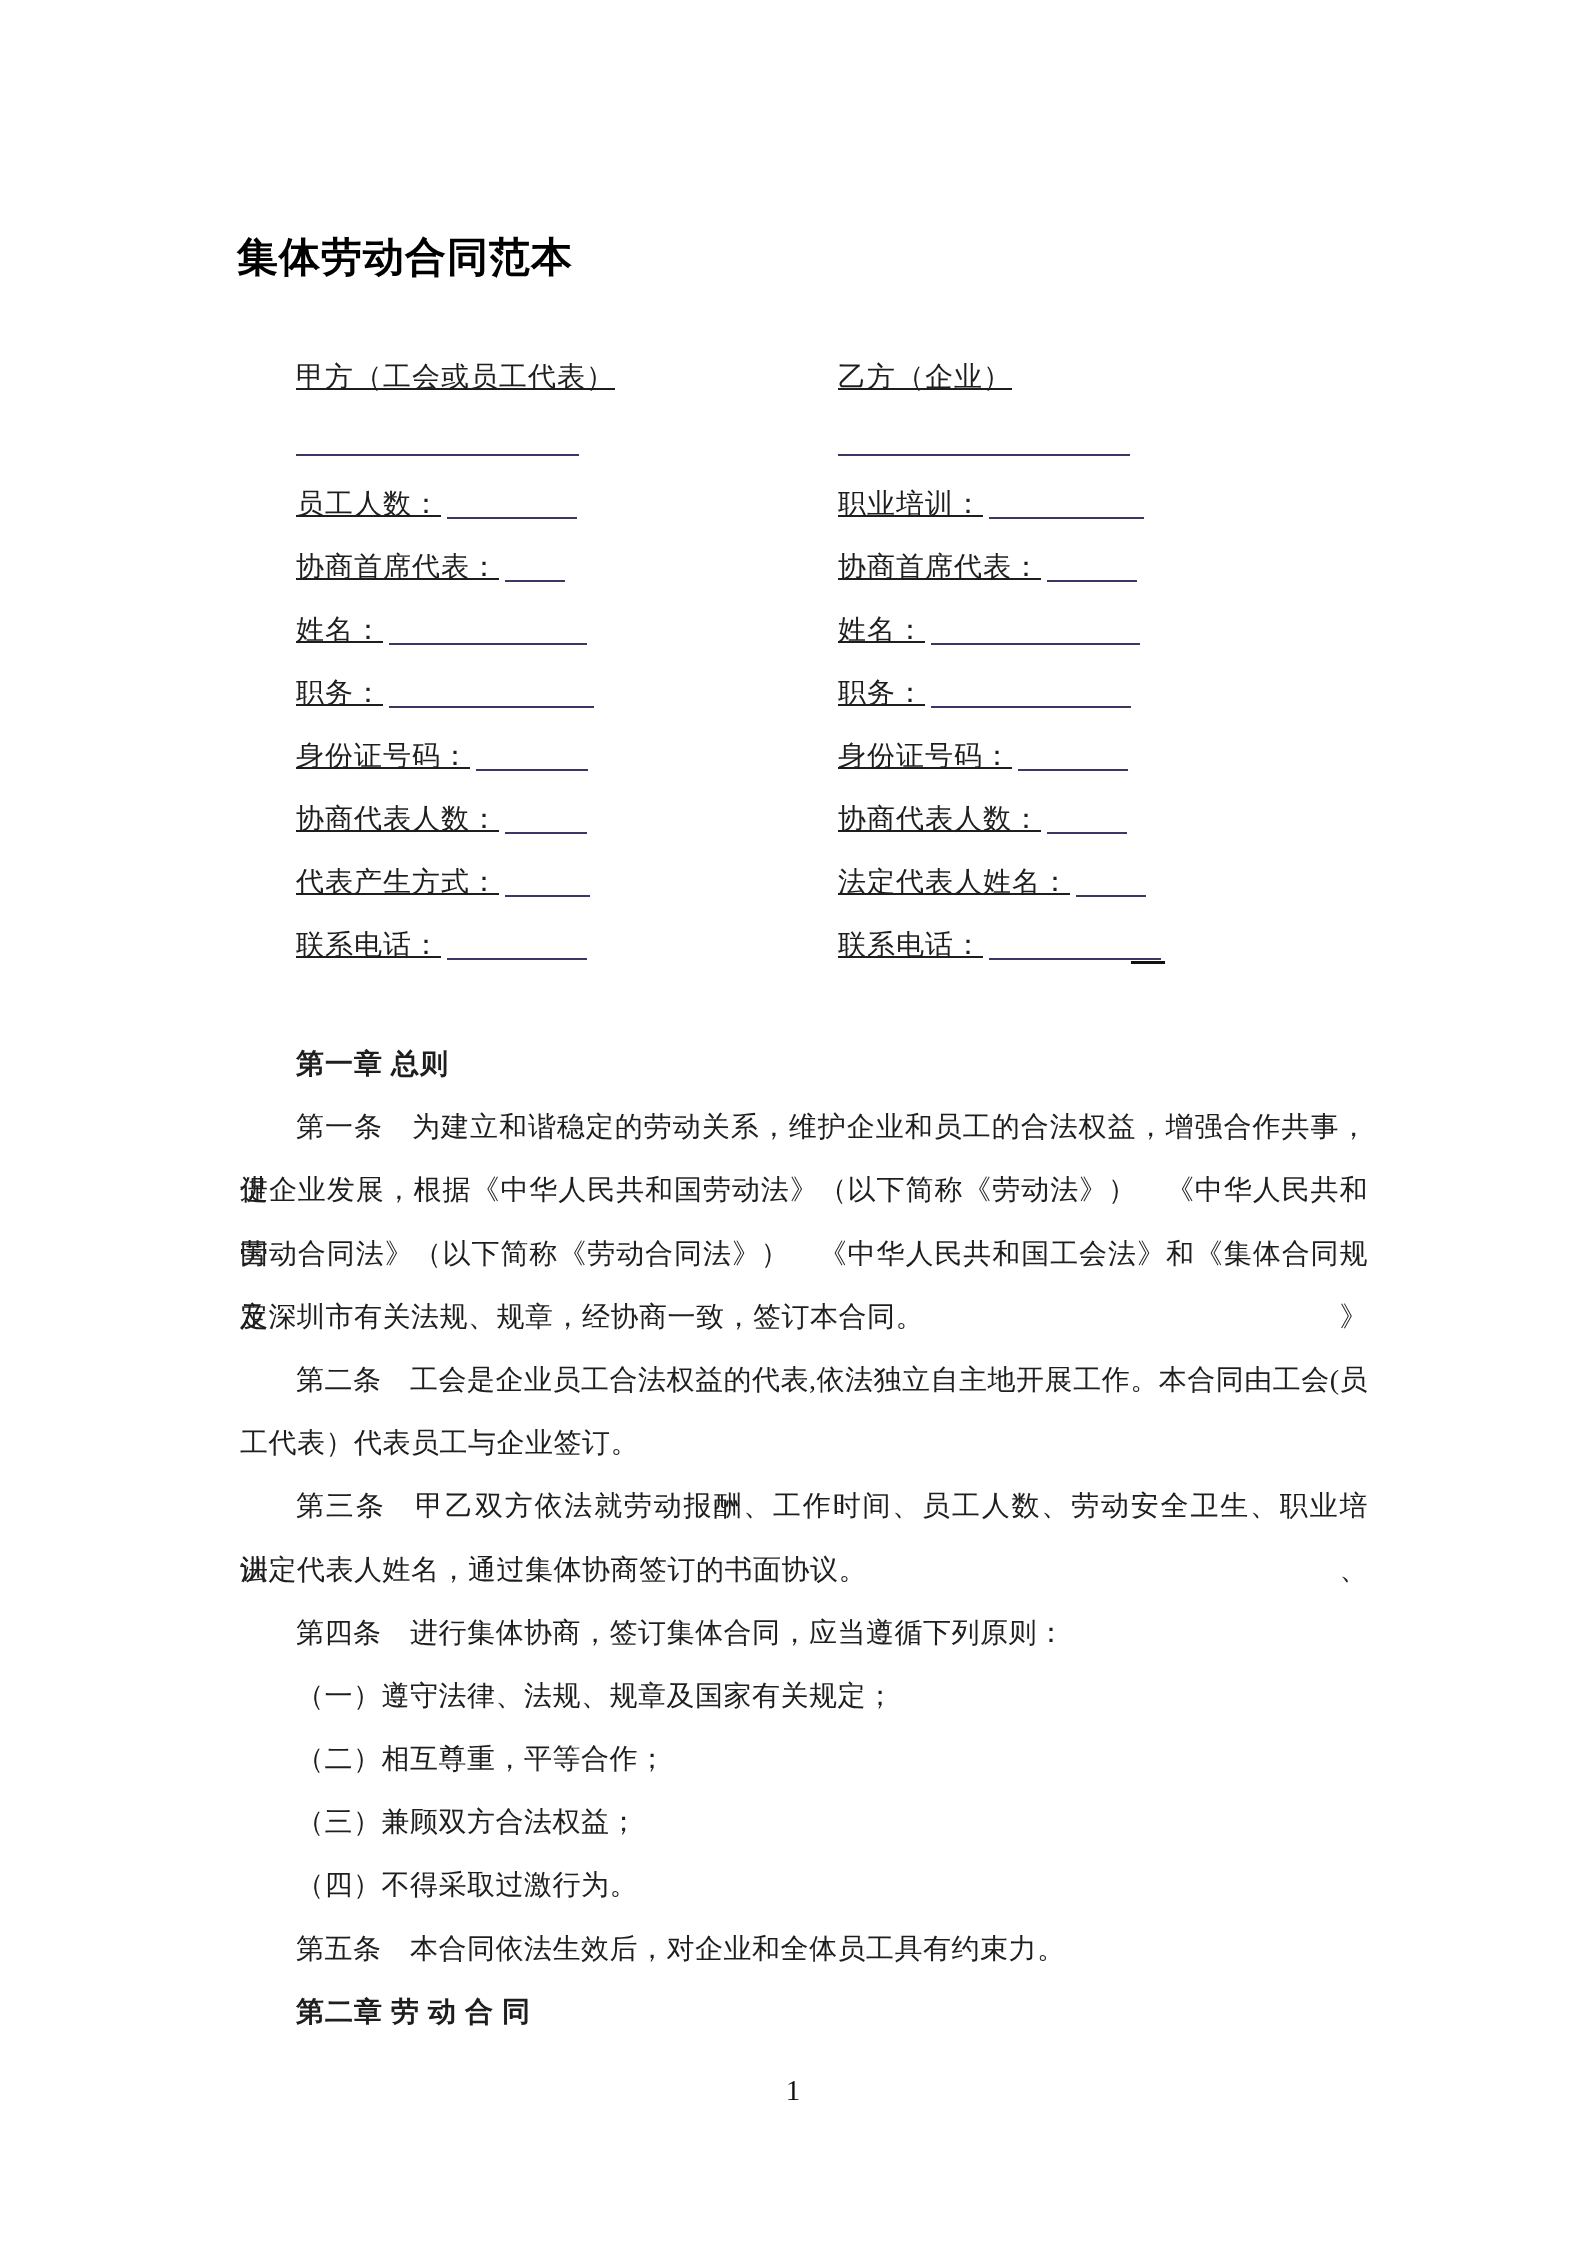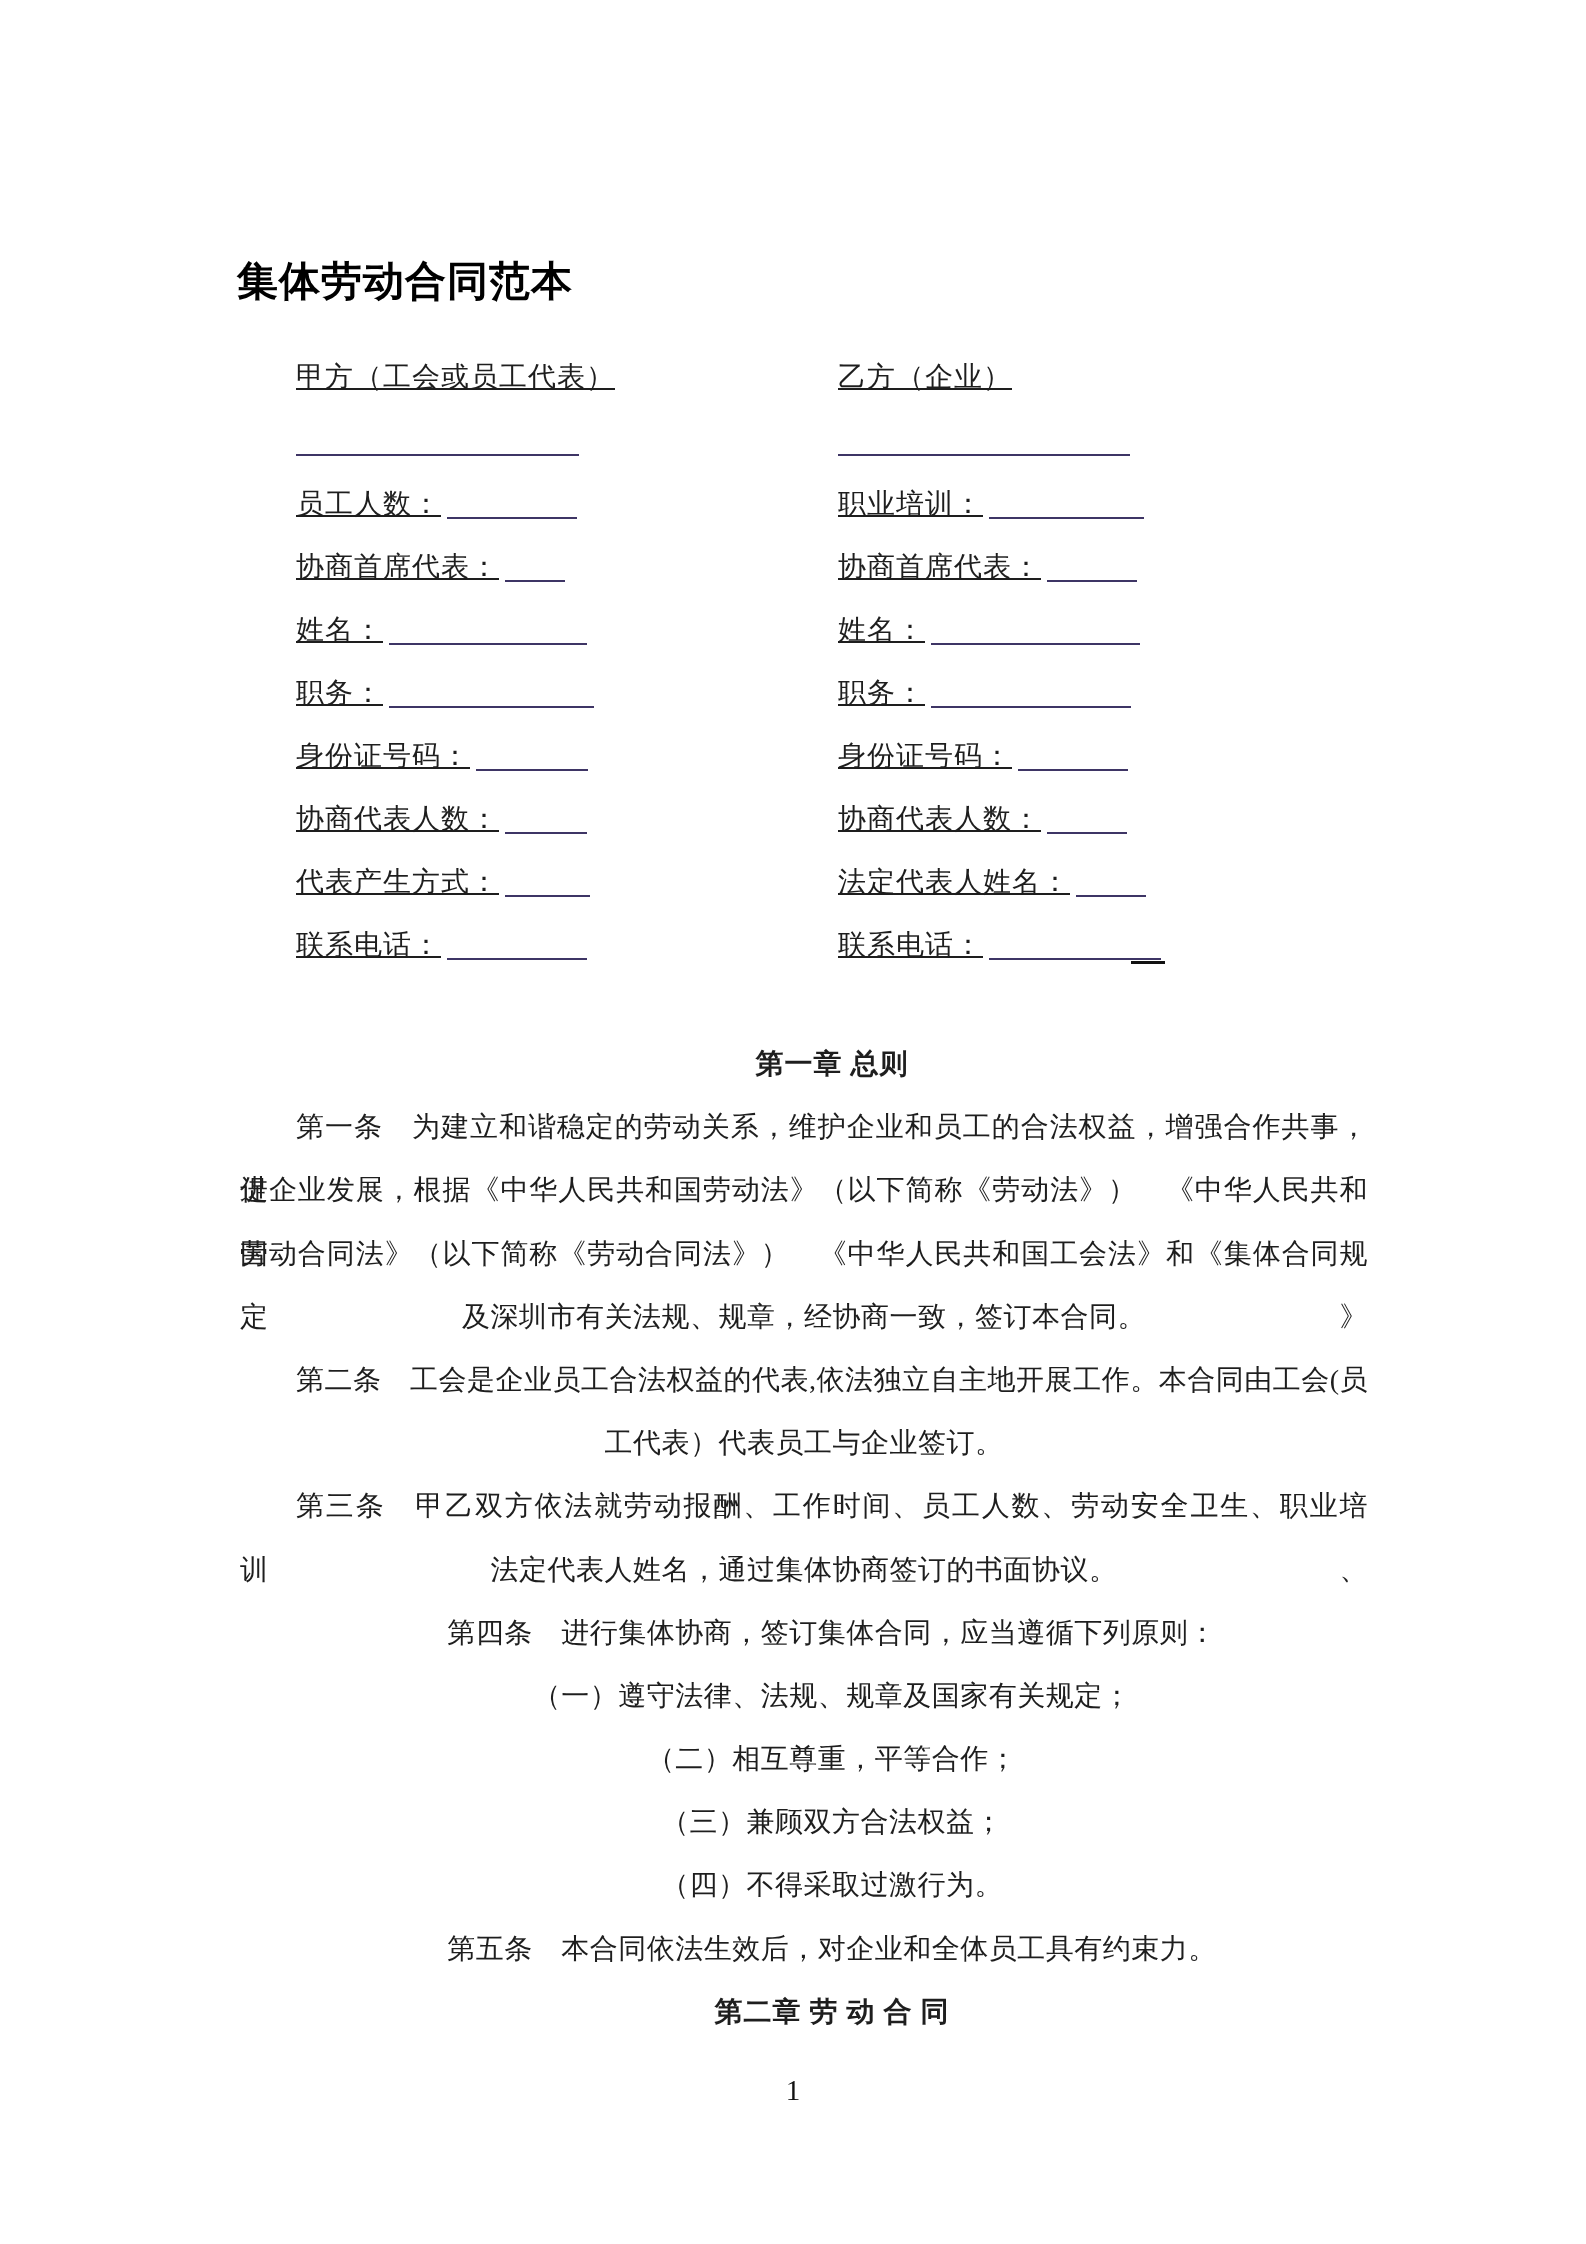--- a/index.html
+++ b/index.html
@@ -9,21 +9,21 @@
     background:#ffffff;
     margin:0 auto;
     font-family:"Liberation Serif","DejaVu Serif",serif;
     color:#1e1e1e;
     overflow:hidden;
   }
   .doc-title{
     position:absolute;left:237px;top:230px;
     font-family:"Liberation Sans","DejaVu Sans",sans-serif;
     font-weight:bold;font-size:41px;color:#000;
-    letter-spacing:1px;white-space:nowrap;margin-top:24px;
+    letter-spacing:1px;white-space:nowrap;
   }
   
   .frow{
     position:absolute;
     height:34px;line-height:32px;
     font-size:28px;white-space:nowrap;
   }
   .flabel{letter-spacing:1px;text-decoration:underline;}
   .fline{
     display:inline-block;
@@ -40,21 +40,21 @@
     vertical-align:-10px;
     margin-left:-30px;
   }
   
   .body-text{
     position:absolute;left:240px;top:1032px;width:1128px;
     font-size:28px;
   }
   .line{
     height:63.2px;line-height:63.2px;
-    text-align:center;white-space:nowrap;
+    text-align:left;white-space:nowrap;
     letter-spacing:0.5px;
   }
   .line.j{
     white-space:normal;
     text-align:justify;
     text-align-last:justify;
     -moz-text-align-last:justify;
   }
   .line.indent{text-indent:56px;}
   .line.heading{font-weight:bold;letter-spacing:1px;}

